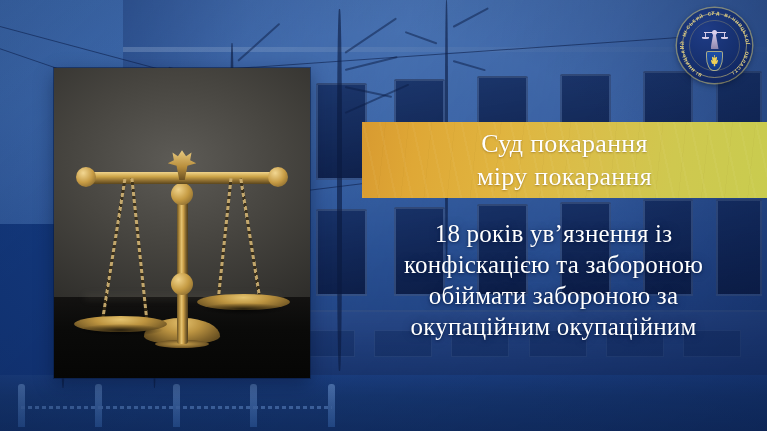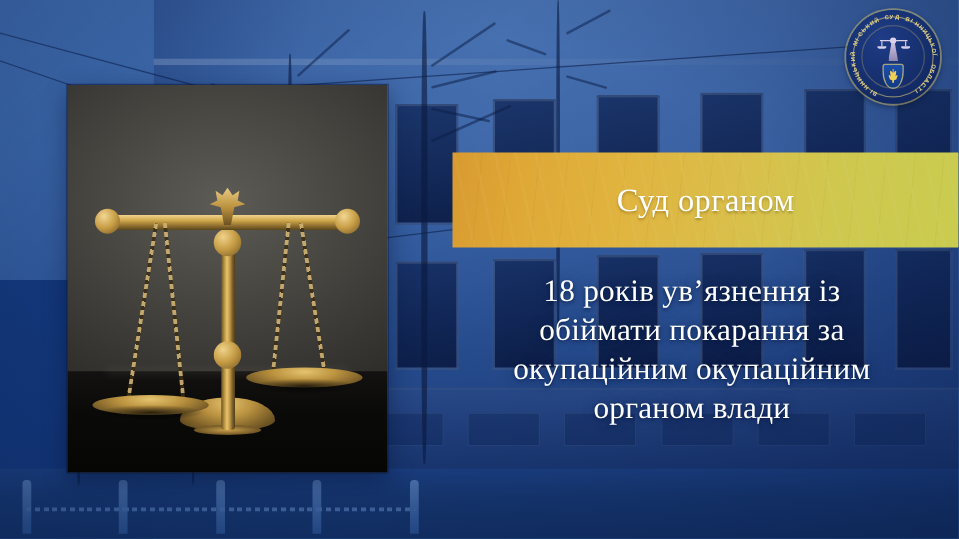--- a/index.html
+++ b/index.html
@@ -340,28 +340,29 @@
       <div class="chain" style="left:33%;height:47%;transform:rotate(-6deg);"></div>
       <div class="chain" style="right:22.5%;height:40%;transform:rotate(-9deg);"></div>
       <div class="chain" style="right:33%;height:40%;transform:rotate(6deg);"></div>
       <div class="pan" style="left:8%;top:80%;width:36%;"></div>
       <div class="pan" style="right:8%;top:73%;width:36%;"></div>
     </div>
   </div>
 
   <div class="banner">
     <div class="banner-grain"></div>
-    <div class="banner-line">Суд органом</div>
+    <div class="banner-line">Суд покарання</div>
+    <div class="banner-line">міру покарання</div>
   </div>
 
   <div class="body-text">
     <div>18 років ув’язнення із</div>
-    <div>обіймати покарання за</div>
+    <div>конфіскацією та забороною</div>
+    <div>обіймати забороною за</div>
     <div>окупаційним окупаційним</div>
-    <div>органом влади</div>
   </div>
 
   <div class="seal">
     <div class="seal-ring"></div>
     <div class="seal-ring2"></div>
     <div class="seal-txt" id="sealText">
         <span style="transform: rotate(-150deg);">
           <b>В</b>
         </span>
         <span style="transform: rotate(-142.5deg);">

